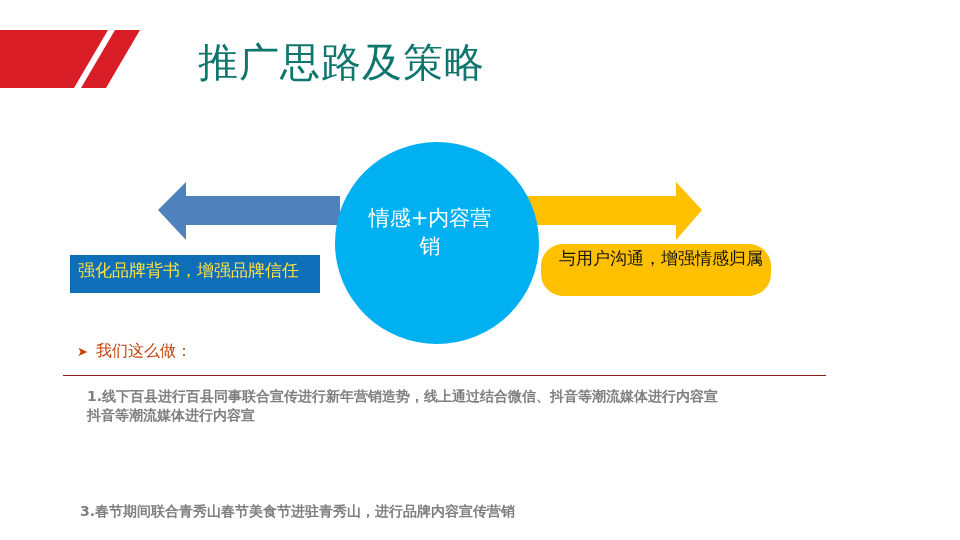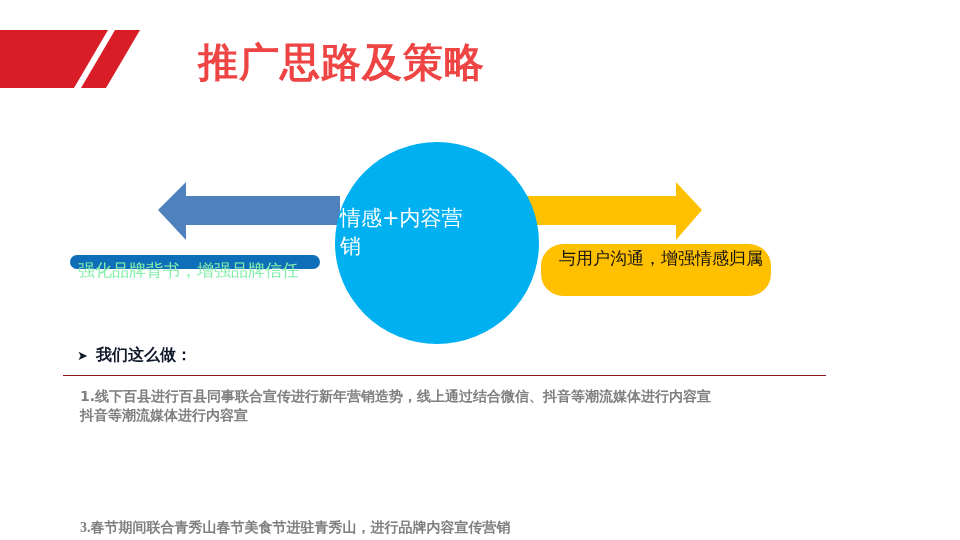--- a/index.html
+++ b/index.html
@@ -4,54 +4,54 @@
   <style>
     html, body { margin:0; padding:0; }
     body {
       width:960px; height:540px; overflow:hidden; position:relative;
       background:#ffffff;
       font-family:"DejaVu Sans","Liberation Sans",sans-serif;
     }
     .deco { position:absolute; left:0; top:0; width:960px; height:540px; }
     .title {
       position:absolute; left:198px; top:36px;
-      font-size:40px; font-weight:bold; color:#ef4444; letter-spacing:1px;
+      font-size:40px; font-weight:normal; color:#0f766e; letter-spacing:1px;
       line-height:52px; white-space:nowrap;text-align:center;
     }
     .circle-label {
       position:absolute; left:340px; top:204px; width:180px;
-      color:#ffffff; font-size:21px; line-height:28px;
+      text-align:center; color:#ffffff; font-size:21px; line-height:28px;
     }
     .box-left {
-      position:absolute; left:70px; top:255px; width:250px; height:14px;
-      background:#0e6eb8; color:#86efac; font-size:17px; line-height:30px;
-      box-sizing:border-box; padding-left:8px; white-space:nowrap;border-radius:12px;
+      position:absolute; left:70px; top:255px; width:250px; height:38px;
+      background:#0e6eb8; color:#fde047; font-size:17px; line-height:30px;
+      box-sizing:border-box; padding-left:8px; white-space:nowrap;
     }
     .box-right {
       position:absolute; left:541px; top:244px; width:230px; height:52px;
       background:#ffc000; color:#111111; font-size:17px; line-height:23px;
       box-sizing:border-box; padding:3px 0 0 18px; white-space:nowrap;border-radius:22px;
     }
     .section-head {
       position:absolute; left:77px; top:341px;
-      color:#0f172a; font-size:16px; font-weight:bold; line-height:28px;
+      color:#c2410c; font-size:16px; font-weight:normal; line-height:20px;
       white-space:nowrap;
     }
     .section-head .bullet { display:inline-block; margin-right:8px; font-size:13px; }
     .rule {
       position:absolute; left:63px; top:375px; width:763px; height:1px;
       background:#8b1a1a;
     }
     .item {
       position:absolute; left:80px; width:730px;
       color:#7f7f7f; font-size:14px; font-weight:bold; line-height:19px;
     }
-    .item1 { top:387px; }
+    .item1 { top:387px;margin-left:7px; }
     .item2 { top:444px; }
-    .item3 { top:518px;font-family:Liberation Serif, serif; }
+    .item3 { top:502px; }
   </style>
 </head>
 <body>
 
 <svg class="deco" viewBox="0 0 960 540" xmlns="http://www.w3.org/2000/svg">
 
   <polygon points="0,30 108,30 74,88 0,88" fill="#d91d27"></polygon>
   <polygon points="115,30 140,30 106,88 81,88" fill="#d91d27"></polygon>
 
   <polygon points="158,210 186,182 186,196 340,196 340,225 186,225 186,240" fill="#4f81bd"></polygon>

